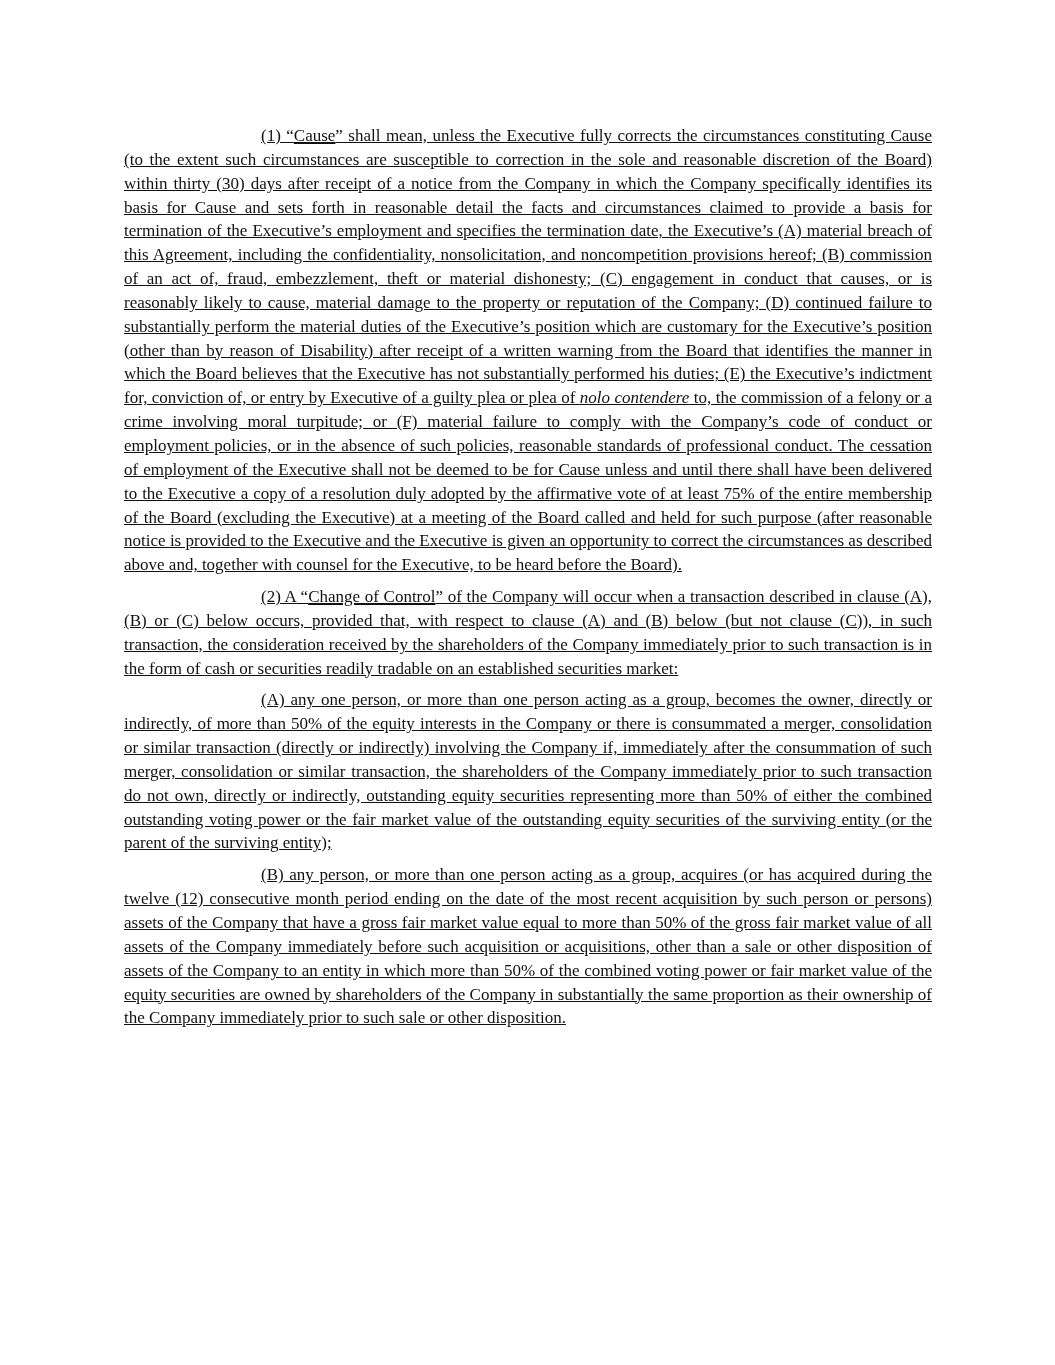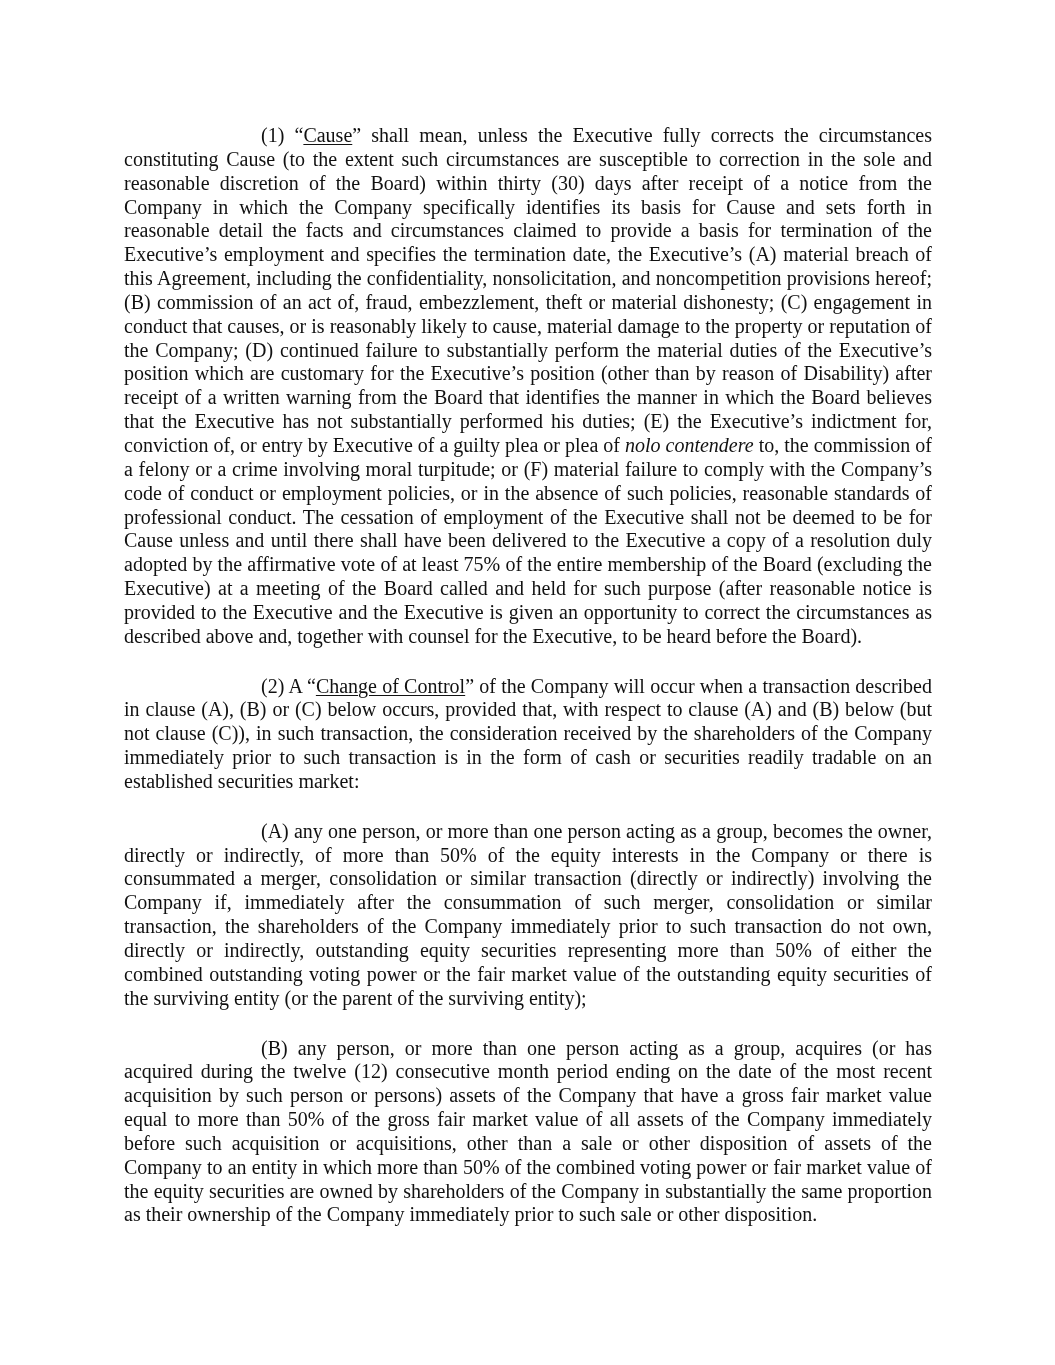--- a/index.html
+++ b/index.html
@@ -16,27 +16,28 @@
     color: #111111;
   }
   .page {
     position: absolute;
     left: 124px;
     top: 124px;
     width: 808px;
   }
   .para {
     margin: 0;
-    font-size: 20px;
+    font-size: 17px;
     line-height: 23.85px;
     text-align: justify;
     text-indent: 137px;
     hyphens: none;
+    text-decoration: underline;
   }
-  .para + .para { margin-top: 26px; }
+  .para + .para { margin-top: 8px; }
   .u { text-decoration: underline; text-underline-offset: 2px; text-decoration-thickness: 1px; }
   .i { font-style: italic; }
 </style>
 </head>
 <body>
 
 <div class="page">
 
   <p class="para"><span>(1) “</span><span class="u">Cause</span><span>” shall mean, unless the Executive fully corrects the circumstances constituting Cause (to the extent such circumstances are susceptible to correction in the sole and reasonable discretion of the Board) within thirty (30)&nbsp;days after receipt of a notice from the Company in which the Company specifically identifies its basis for Cause and sets forth in reasonable detail the facts and circumstances claimed to provide a basis for termination of the Executive’s employment and specifies the termination date, the Executive’s (A) material breach of this Agreement, including the confidentiality, nonsolicitation, and noncompetition provisions hereof; (B)&nbsp;commission of an act of, fraud, embezzlement, theft or material dishonesty; (C)&nbsp;engagement in conduct that causes, or is reasonably likely to cause, material damage to the property or reputation of the Company; (D) continued failure to substantially perform the material duties of the Executive’s position which are customary for the Executive’s position (other than by reason of Disability) after receipt of a written warning from the Board that identifies the manner in which the Board believes that the Executive has not substantially performed his duties; (E) the Executive’s indictment for, conviction of, or entry by Executive of a guilty plea or plea of </span><span class="i">nolo contendere</span><span> to, the commission of a felony or a crime involving moral turpitude; or (F) material failure to comply with the Company’s code of conduct or employment policies, or in the absence of such policies, reasonable standards of professional conduct. The cessation of employment of the Executive shall not be deemed to be for Cause unless and until there shall have been delivered to the Executive a copy of a resolution duly adopted by the affirmative vote of at least 75% of the entire membership of the Board (excluding the Executive) at a meeting of the Board called and held for such purpose (after reasonable notice is provided to the Executive and the Executive is given an opportunity to correct the circumstances as described above and, together with counsel for the Executive, to be heard before the Board).</span></p>
 

